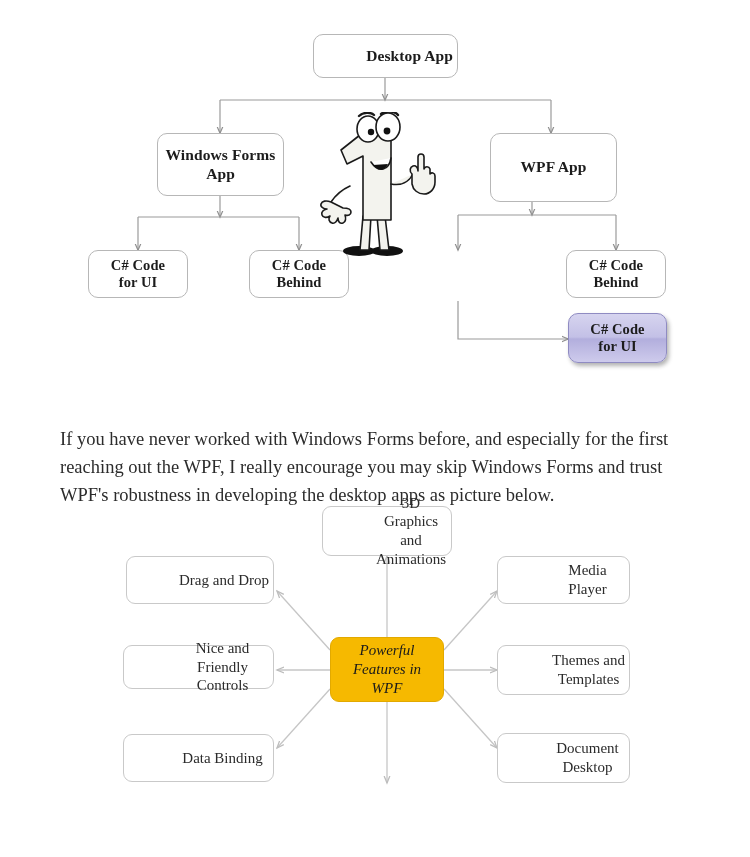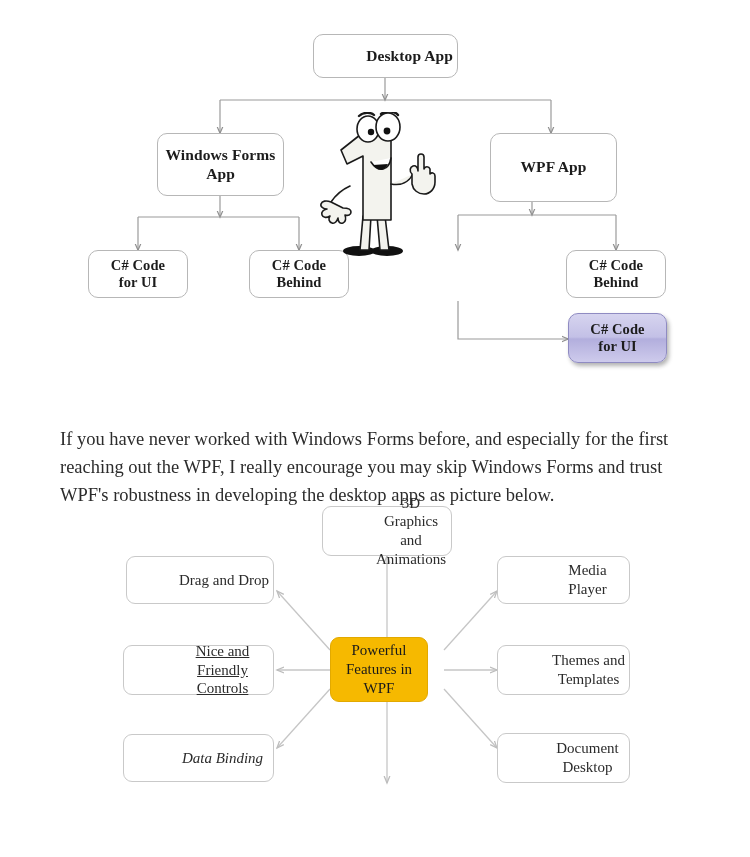--- a/index.html
+++ b/index.html
@@ -241,28 +241,28 @@
     <span class="label">
       <span>3D Graphics</span><br>
       <span>and Animations</span>
     </span>
   </div>
 
   <div class="node mind-node" style="left:126px; top:556px; width:148px; height:48px;">
     <span class="label">Drag and Drop</span>
   </div>
 
-  <div class="node mind-node" style="left:123px; top:645px; width:151px; height:50px;text-decoration:underline;">
+  <div class="node mind-node" style="left:123px; top:645px; width:151px; height:44px;">
     <span class="label">
       <span>Nice and Friendly</span><br>
       <span>Controls</span>
     </span>
   </div>
 
-  <div class="node mind-node" style="left:123px; top:734px; width:151px; height:48px;font-style:italic;">
+  <div class="node mind-node" style="left:123px; top:734px; width:151px; height:48px;">
     <span class="label">Data Binding</span>
   </div>
 
   <div class="node mind-node" style="left:497px; top:556px; width:133px; height:48px;">
     <span class="label">Media Player</span>
   </div>
 
   <div class="node mind-node" style="left:497px; top:645px; width:133px; height:50px;justify-content:flex-end;">
     <span class="label">
       <span>Themes and</span><br>
@@ -271,21 +271,21 @@
   </div>
 
   <div class="node mind-node" style="left:497px; top:733px; width:133px; height:50px;">
     <span class="label">
       <span>Document</span><br>
       <span>Desktop</span>
     </span>
   </div>
 
 
-  <div class="node mind-center node-amber" style="left:330px; top:637px; width:98px; height:65px;">
+  <div class="node mind-center node-amber" style="left:330px; top:637px; width:114px; height:65px;font-style:italic;">
     <span class="label">
       <span>Powerful</span><br>
       <span>Features in</span><br>
       <span>WPF</span>
     </span>
   </div>
 
 </div>
 
 </body></html>

